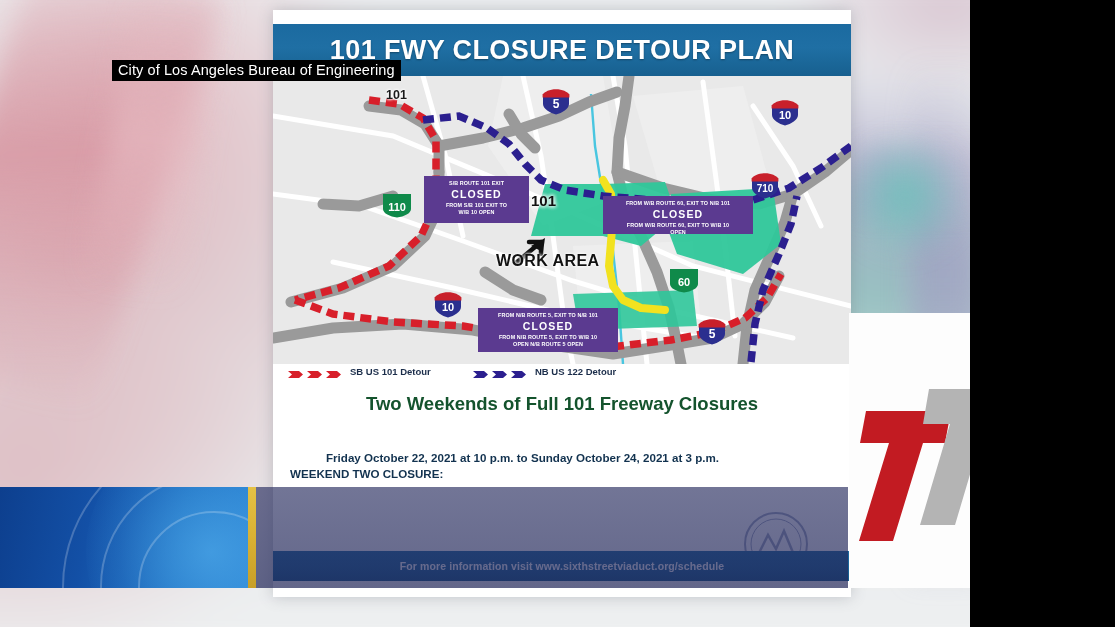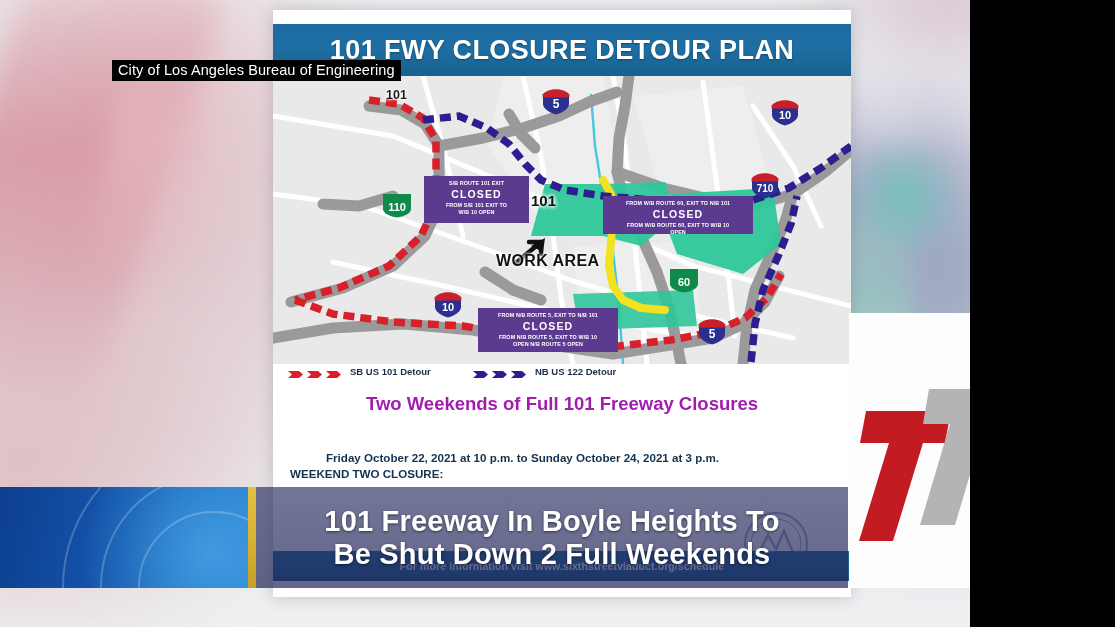--- a/index.html
+++ b/index.html
@@ -69,21 +69,21 @@
   
   .legend{position:absolute;left:0;top:356px;width:578px;height:22px;}
   .leg-item{position:absolute;display:flex;gap:6px;}
   .leg-item.a{left:15px;top:0;}
   .leg-item.b{left:200px;top:0;}
   .leg-swatch{display:block;}
   .leg-text{font-size:9.5px;font-weight:bold;color:#1b2d4a;white-space:nowrap;}
 
   
   .head{position:absolute;left:0;top:382px;width:578px;text-align:center;}
-  .head .h1{font-size:18.5px;font-weight:bold;color:#a21caf;line-height:1.28;}
+  .head .h1{font-size:18.5px;font-weight:bold;color:#14532d;line-height:1.28;}
   .body-txt{position:absolute;left:17px;top:440px;width:545px;color:#12324f;
     font-size:11.6px;font-weight:bold;line-height:1.42;}
   .body-txt .cap{display:block;}
   .body-txt .dt{display:block;padding-left:36px;}
 
   
   .seal{position:absolute;left:455px;top:495px;width:96px;height:78px;
     opacity:.45;}
 
   .flyer-foot{position:absolute;left:0;bottom:16px;width:578px;height:30px;
@@ -335,21 +335,17 @@
 
   <div class="lt">
     <div class="lt-bluebar">
       <div class="lt-glow"></div>
       <div class="lt-arc lt-a1"></div>
       <div class="lt-arc lt-a2"></div>
       <div class="lt-arc lt-a3"></div>
     </div>
     <div class="lt-gold"></div>
     <div class="lt-scrim"></div>
-    <div class="lt-text">
-      <span class="l">101 Freeway In Boyle Heights To</span>
-      <span class="l">Be Shut Down 2 Full Weekends</span>
-    </div>
   </div>
 
   <div class="courtesy">City of Los Angeles Bureau of Engineering</div>
 
 </div>
 
 </body></html>

